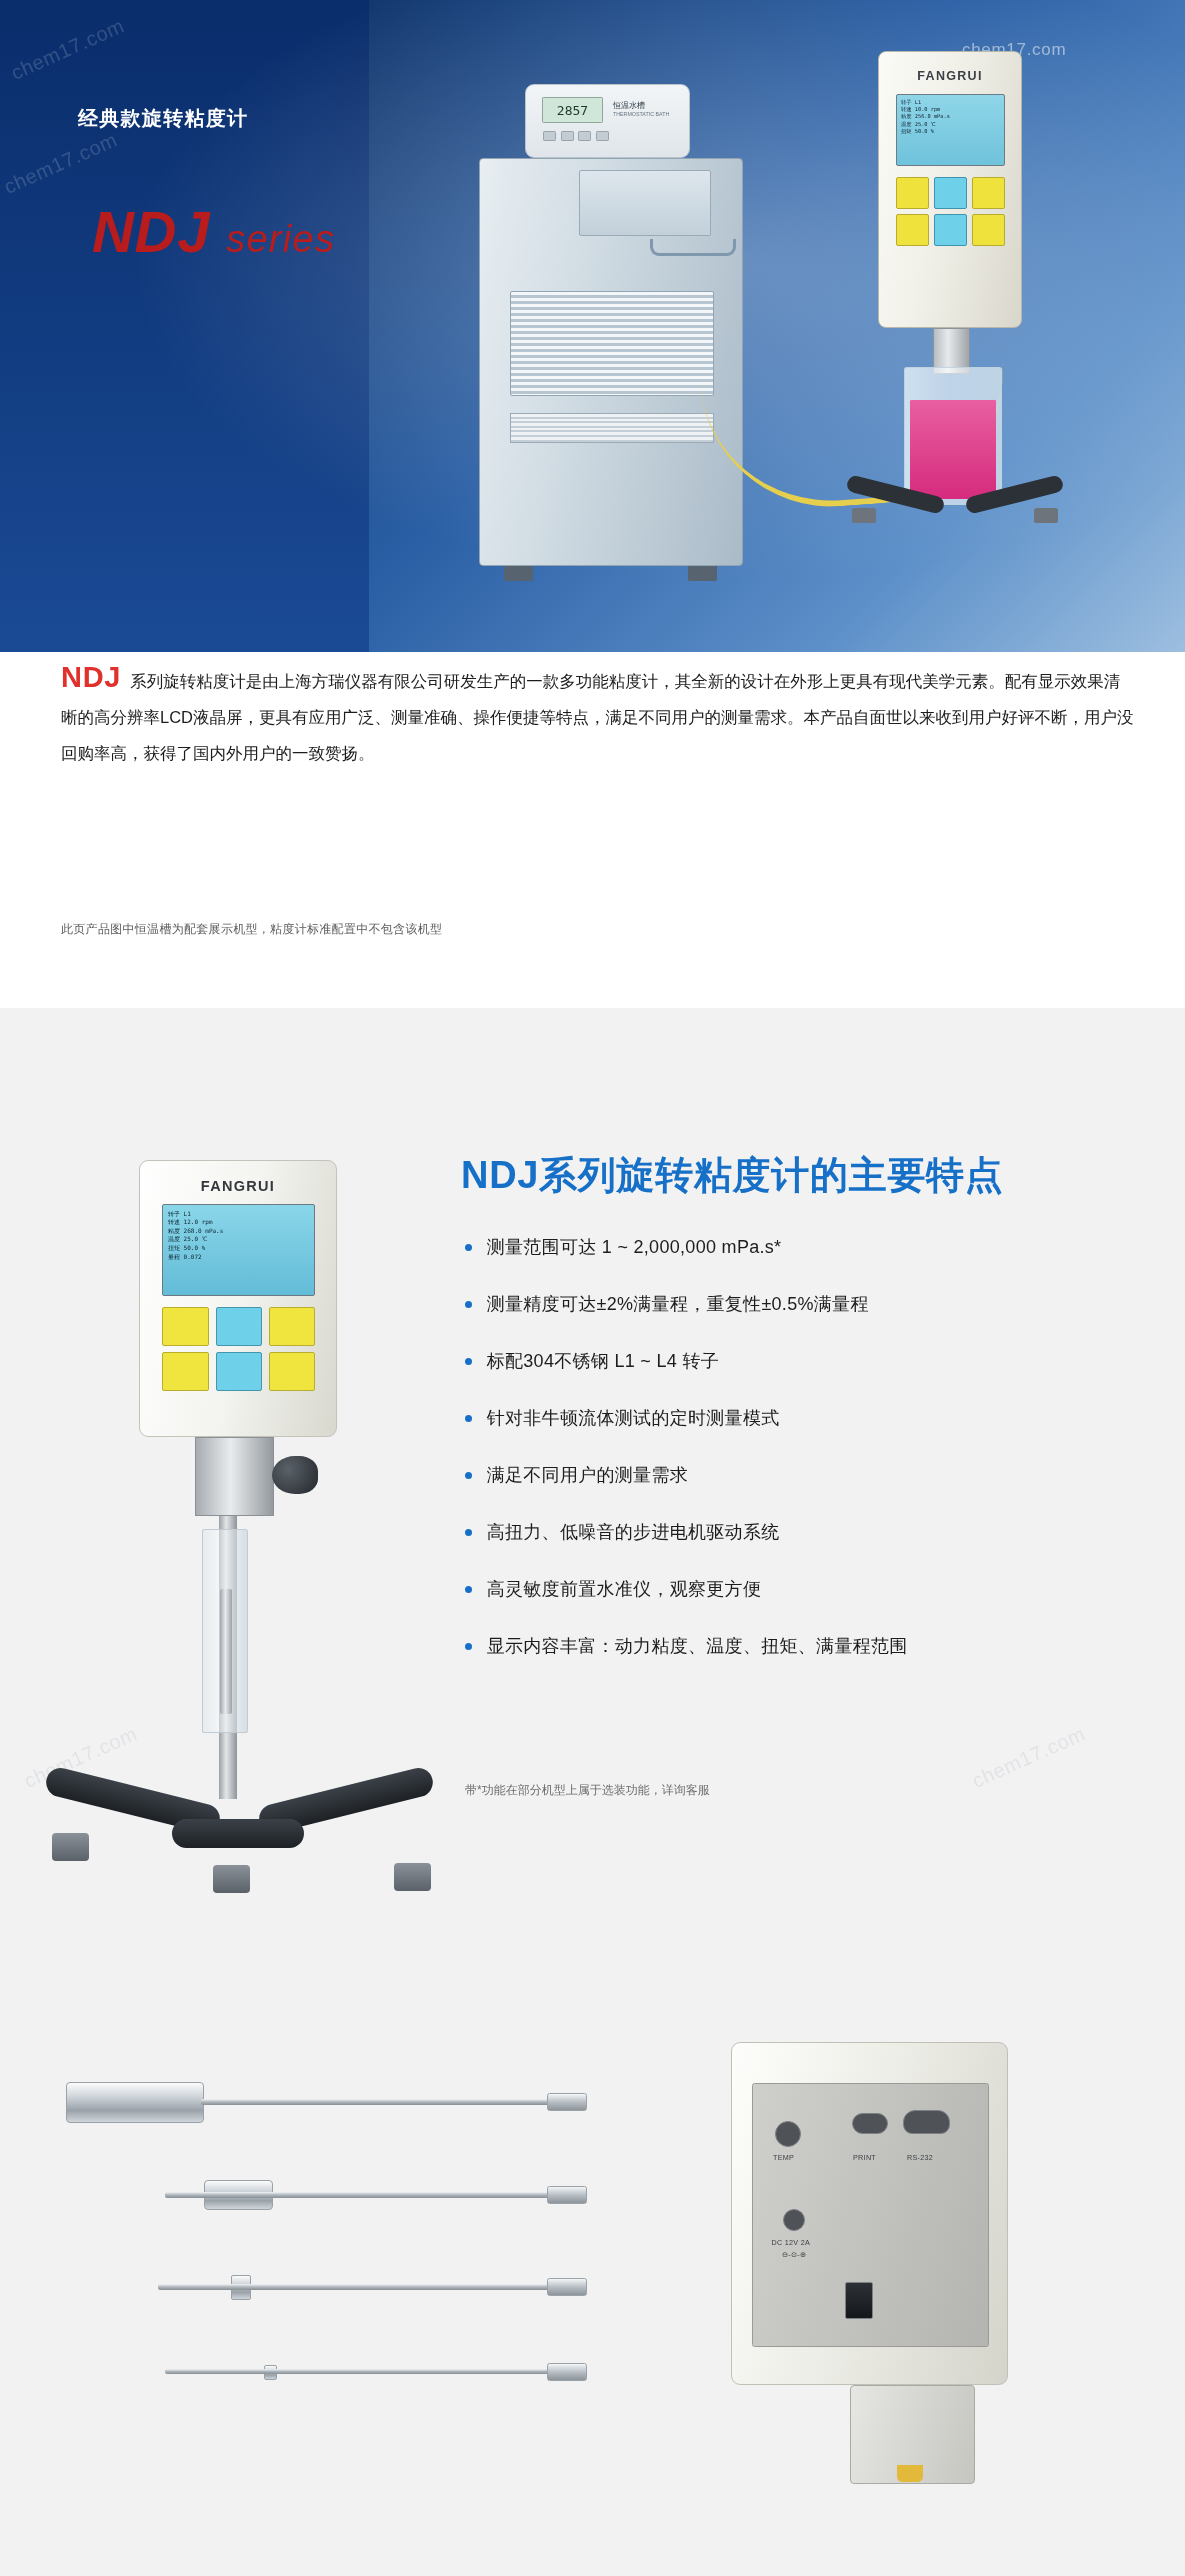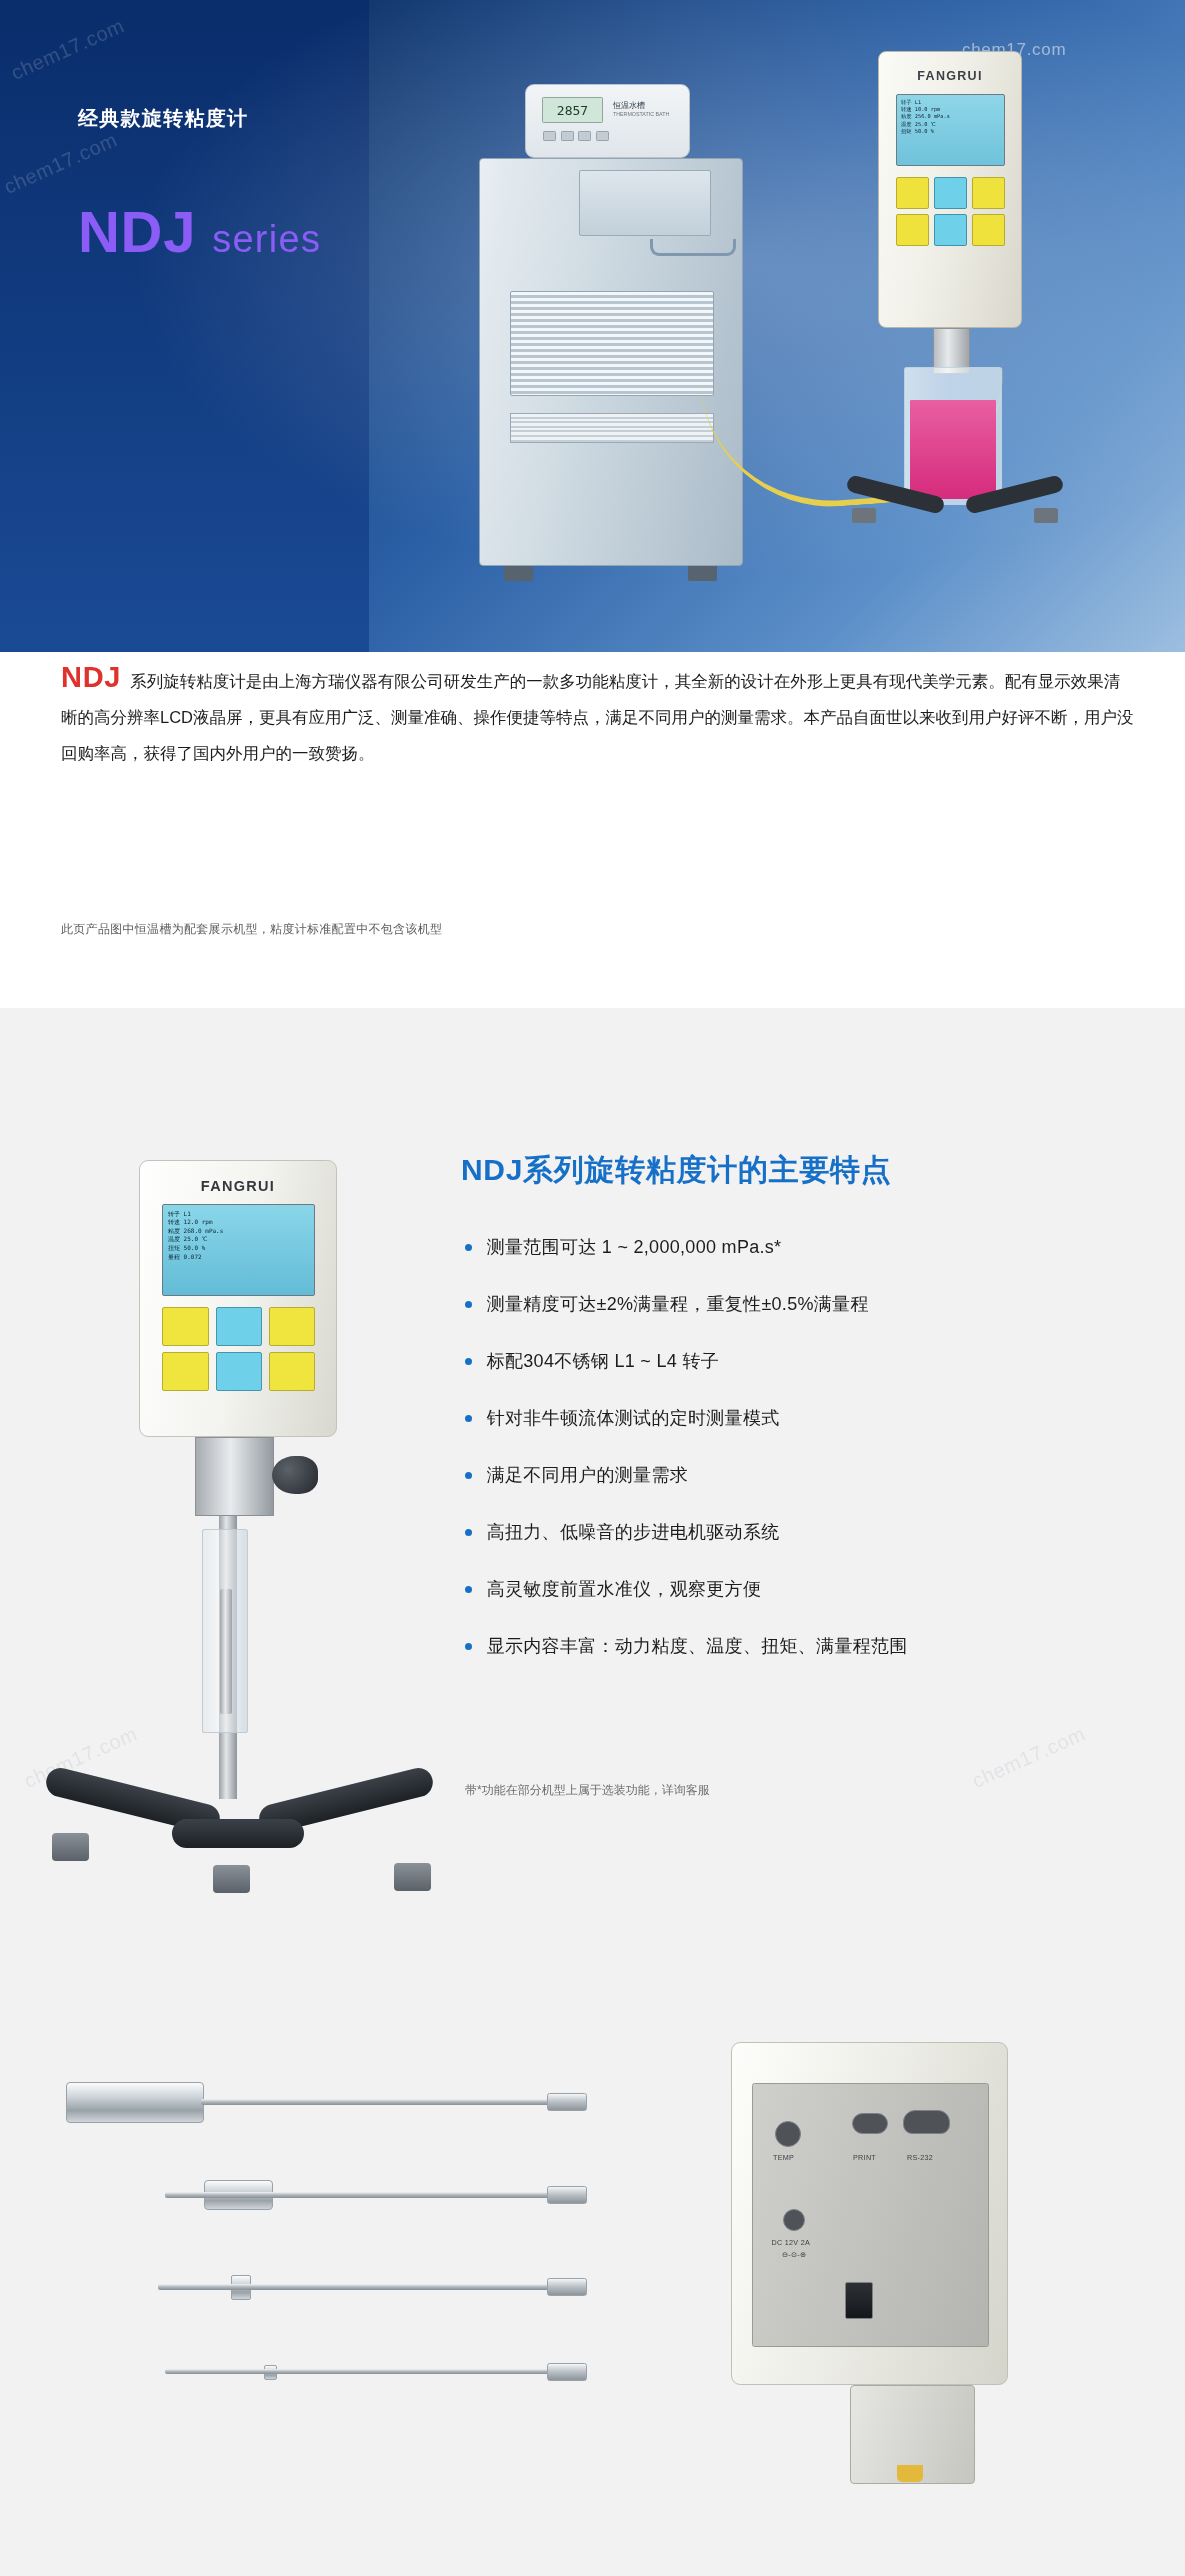--- a/index.html
+++ b/index.html
@@ -67,26 +67,27 @@
   .hero-subtitle {
     position: absolute;
     left: 78px; top: 105px;
     color: #ffffff;
     font-size: 20px;
     font-weight: bold;
     letter-spacing: 1.3px;
   }
   .hero-title {
     position: absolute;
-    left: 78px; top: 198px;
-    color: #8b5cf6;
+    left: 92px; top: 198px;
+    color: #b91c1c;
     font-size: 58px;
     font-weight: bold;
     letter-spacing: 0.7px;
     white-space: nowrap;
+    font-style: italic;
   }
   .hero-title .series {
     font-size: 38px;
     font-weight: normal;
     letter-spacing: 1.3px;
     margin-left: 16px;
   }
 
   
   .chiller {
@@ -280,21 +281,21 @@
   .features {
     position: absolute;
     left: 0; top: 1008px;
     width: 1185px; height: 1008px;
     background: #f2f2f2;
   }
   .feat-title {
     position: absolute;
     left: 461px; top: 142px;
     color: #1670c8;
-    font-size: 30px;
+    font-size: 38px;
     font-weight: bold;
     letter-spacing: 0.7px;
   }
   .feat-list {
     position: absolute;
     left: 465px; top: 227px;
     width: 665px;
   }
   .feat-item {
     display: flex;

